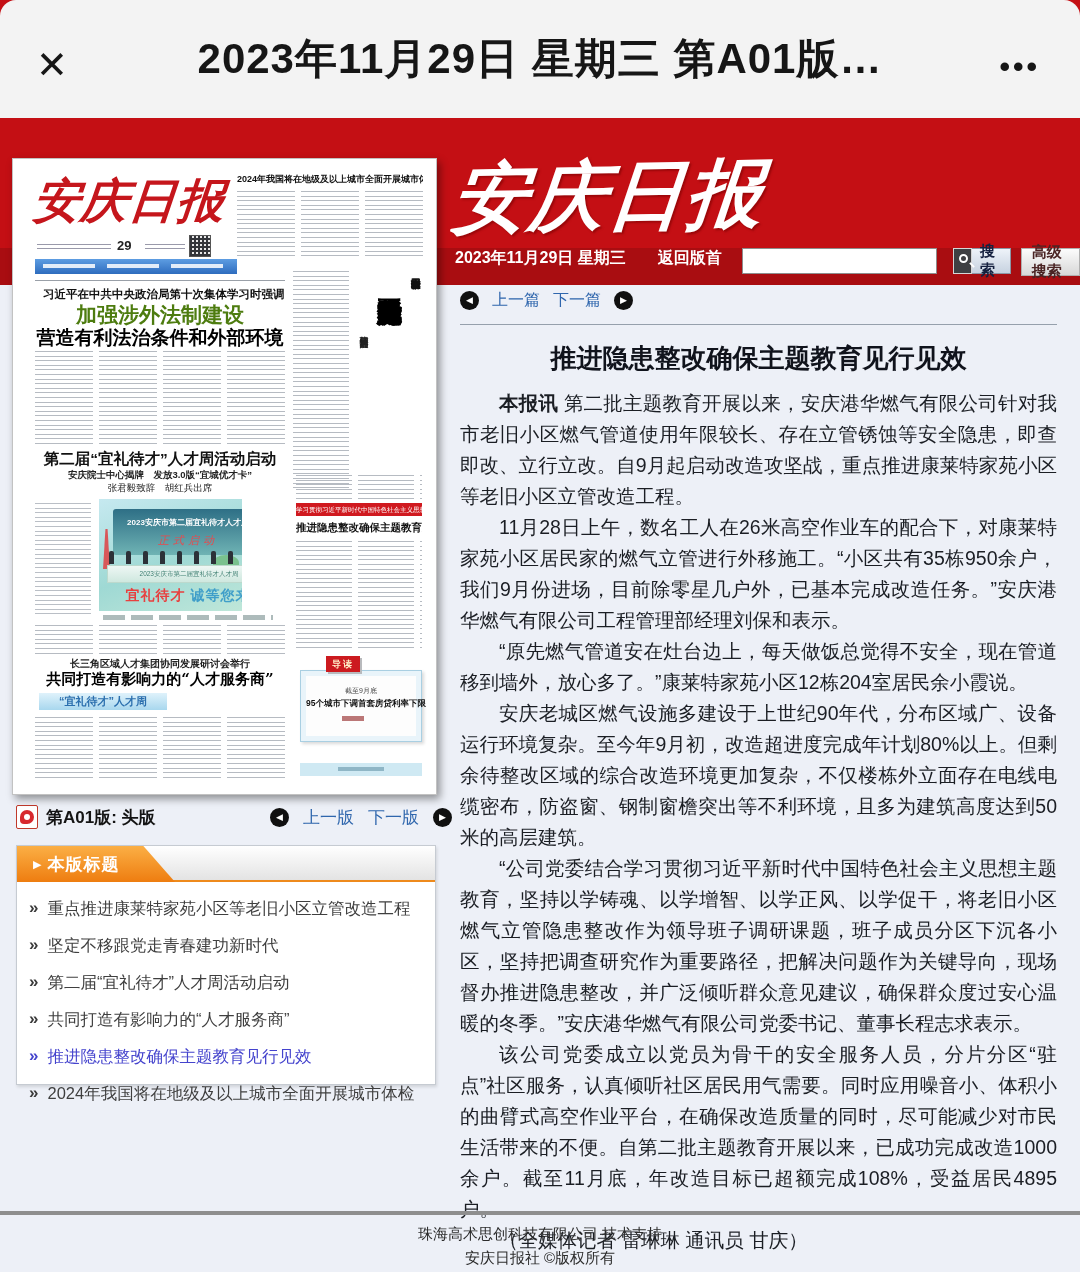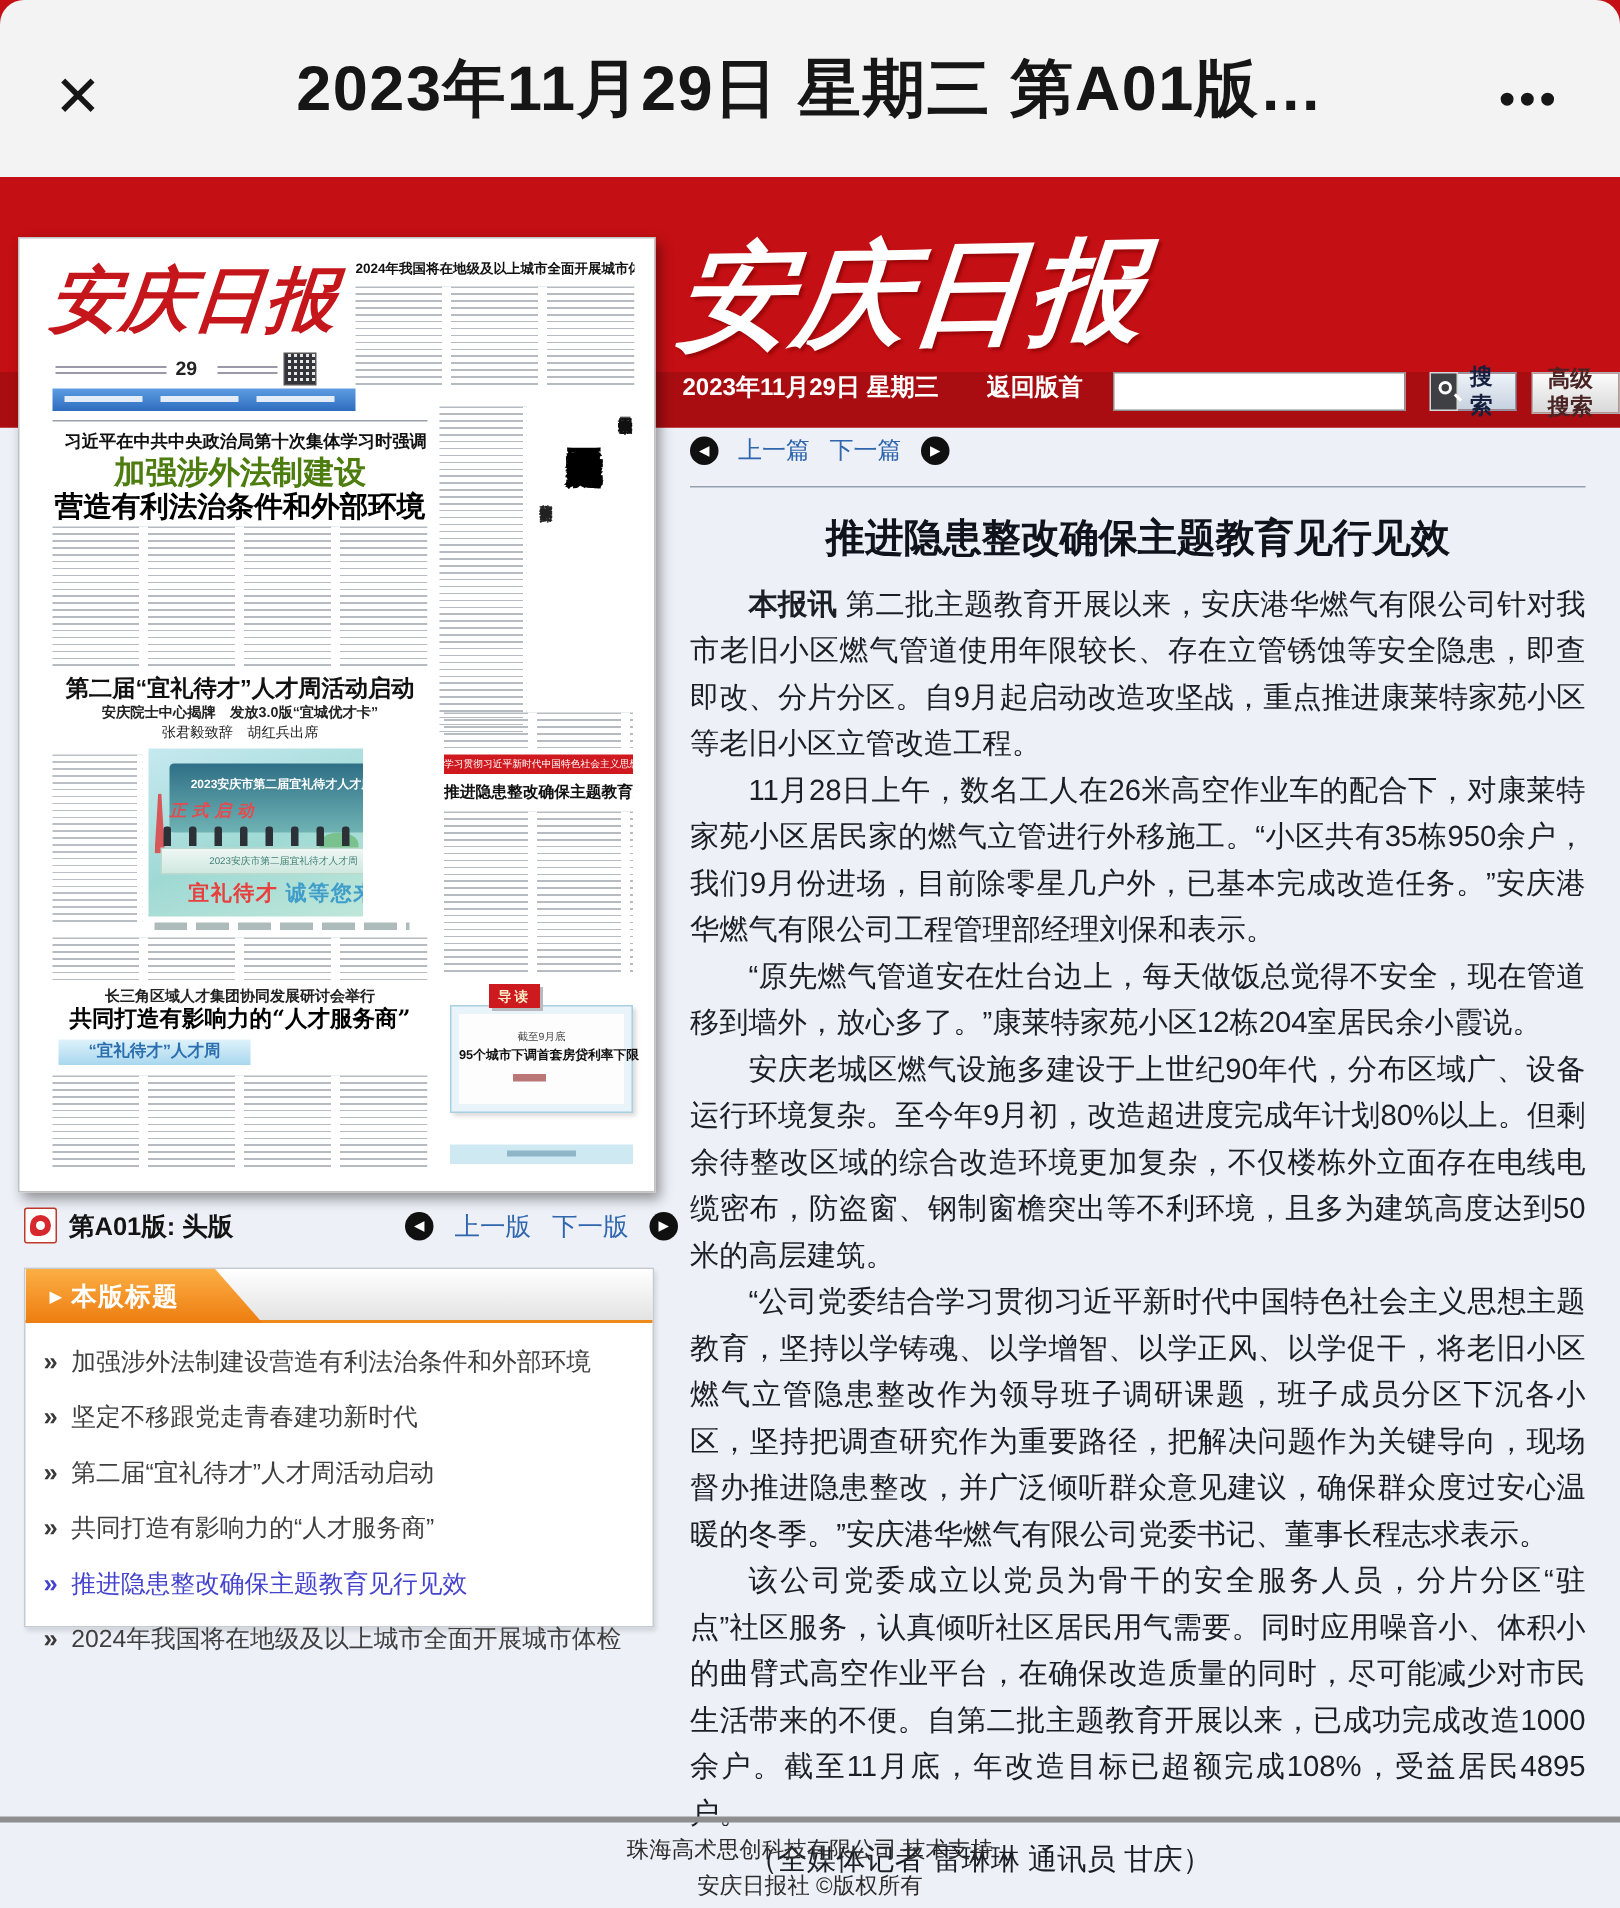--- a/index.html
+++ b/index.html
@@ -72,21 +72,21 @@
   .th-t1 { left:22px; top:142px; width:250px; font-size:21px; font-weight:700; color:#4d7c0f; text-align:center; white-space:nowrap; }
   .th-t2 { left:22px; top:166px; width:250px; font-size:19px; font-weight:700; color:#000; text-align:center; white-space:nowrap; }
 
   .th-talent-title { left:22px; top:290px; width:250px; font-size:15.5px; font-weight:700; color:#111; text-align:center; white-space:nowrap; }
   .th-talent-sub1 { left:22px; top:310px; width:250px; font-size:9.5px; font-weight:700; color:#222; text-align:center; white-space:nowrap; }
   .th-talent-sub2 { left:22px; top:323px; width:250px; font-size:9.5px; color:#222; text-align:center; white-space:nowrap; }
 
   .th-photo { left:86px; top:340px; width:143px; height:112px; background:linear-gradient(160deg,#c6e9f0 0%,#9fd9d4 55%,#bfe7d9 100%); overflow:hidden; }
   .ph-screen { left:14px; top:10px; width:150px; height:46px; background:linear-gradient(#2e6f86,#6fb3b4); border-radius:3px; }
   .ph-line1 { left:0; top:8px; width:150px; text-align:center; font-size:8px; color:#fff; font-weight:700; white-space:nowrap; }
-  .ph-line2 { left:0; top:24px; width:150px; font-size:11px; color:#e8494d; font-weight:700; font-style:italic; letter-spacing:4px; }
+  .ph-line2 { left:0; top:24px; width:150px; text-align:center; font-size:11px; color:#e8494d; font-weight:400; font-style:italic; letter-spacing:4px; }
   .ph-people { left:10px; top:52px; width:158px; height:14px; display:flex; justify-content:space-between; }
   .ph-people i { position:static; display:block; width:5px; height:13px; background:#2c3138; border-radius:2px 2px 0 0; }
   .ph-stage { left:8px; top:66px; width:162px; height:18px; background:linear-gradient(#eef7f4,#cfe8df); border:1px solid #bcd9cd; }
   .ph-stage-txt { left:0; top:4px; width:162px; text-align:center; font-size:6.5px; color:#3f7f72; white-space:nowrap; }
   .ph-slogan { left:0; top:88px; width:178px; text-align:center; font-size:14px; font-weight:700; letter-spacing:1px; white-space:nowrap; }
   .ph-slogan .s1 { color:#e8403f; position:static; }
   .ph-slogan .s2 { color:#3f9ec9; position:static; }
   .ph-tower { left:4px; top:30px; width:7px; height:40px; background:#d8575a; clip-path:polygon(35% 0,65% 0,100% 100%,0 100%); }
   .ph-hill { right:3px; top:56px; width:26px; height:16px; background:#79c18e; border-radius:50% 50% 0 0; }
 
@@ -285,21 +285,21 @@
   <div class="section-box">
     <div class="section-header">
       <div class="section-tab">
         <span class="tab-arrow">▶</span>
         <span class="tab-label">本版标题</span>
       </div>
     </div>
     <div class="section-list">
       <div class="section-item">
         <span class="li-icon">»</span>
-        <span class="li-label">加强涉外法制建设营造有利法治条件和外部环境</span>
+        <span class="li-label">重点推进康莱特家苑小区等老旧小区立管改造工程</span>
       </div>
       <div class="section-item">
         <span class="li-icon">»</span>
         <span class="li-label">坚定不移跟党走青春建功新时代</span>
       </div>
       <div class="section-item">
         <span class="li-icon">»</span>
         <span class="li-label">第二届“宜礼待才”人才周活动启动</span>
       </div>
       <div class="section-item">
@@ -320,21 +320,21 @@
   <div class="article">
     <div class="article-nav">
       <span class="circle-arrow">◀</span>
       <a class="nav-link">上一篇</a>
       <a class="nav-link">下一篇</a>
       <span class="circle-arrow">▶</span>
     </div>
     <div class="article-divider"></div>
     <h1 class="article-title">推进隐患整改确保主题教育见行见效</h1>
     <div class="article-body">
-      <p><span class="lead">本报讯</span> <span>第二批主题教育开展以来，安庆港华燃气有限公司针对我市老旧小区燃气管道使用年限较长、存在立管锈蚀等安全隐患，即查即改、分片分区。自9月起启动改造攻坚战，重点推进康莱特家苑小区等老旧小区立管改造工程。</span></p>
+      <p><span class="lead">本报讯</span> <span>第二批主题教育开展以来，安庆港华燃气有限公司针对我市老旧小区燃气管道使用年限较长、存在立管锈蚀等安全隐患，即查即改、立行立改。自9月起启动改造攻坚战，重点推进康莱特家苑小区等老旧小区立管改造工程。</span></p>
       <p>11月28日上午，数名工人在26米高空作业车的配合下，对康莱特家苑小区居民家的燃气立管进行外移施工。“小区共有35栋950余户，我们9月份进场，目前除零星几户外，已基本完成改造任务。”安庆港华燃气有限公司工程管理部经理刘保和表示。</p>
       <p>“原先燃气管道安在灶台边上，每天做饭总觉得不安全，现在管道移到墙外，放心多了。”康莱特家苑小区12栋204室居民余小霞说。</p>
       <p>安庆老城区燃气设施多建设于上世纪90年代，分布区域广、设备运行环境复杂。至今年9月初，改造超进度完成年计划80%以上。但剩余待整改区域的综合改造环境更加复杂，不仅楼栋外立面存在电线电缆密布，防盗窗、钢制窗檐突出等不利环境，且多为建筑高度达到50米的高层建筑。</p>
       <p>“公司党委结合学习贯彻习近平新时代中国特色社会主义思想主题教育，坚持以学铸魂、以学增智、以学正风、以学促干，将老旧小区燃气立管隐患整改作为领导班子调研课题，班子成员分区下沉各小区，坚持把调查研究作为重要路径，把解决问题作为关键导向，现场督办推进隐患整改，并广泛倾听群众意见建议，确保群众度过安心温暖的冬季。”安庆港华燃气有限公司党委书记、董事长程志求表示。</p>
       <p>该公司党委成立以党员为骨干的安全服务人员，分片分区“驻点”社区服务，认真倾听社区居民用气需要。同时应用噪音小、体积小的曲臂式高空作业平台，在确保改造质量的同时，尽可能减少对市民生活带来的不便。自第二批主题教育开展以来，已成功完成改造1000余户。截至11月底，年改造目标已超额完成108%，受益居民4895户。</p>
       <div class="article-byline">（全媒体记者 雷琳琳 通讯员 甘庆）</div>
     </div>
   </div>
 
   <div class="footer-rule"></div>

